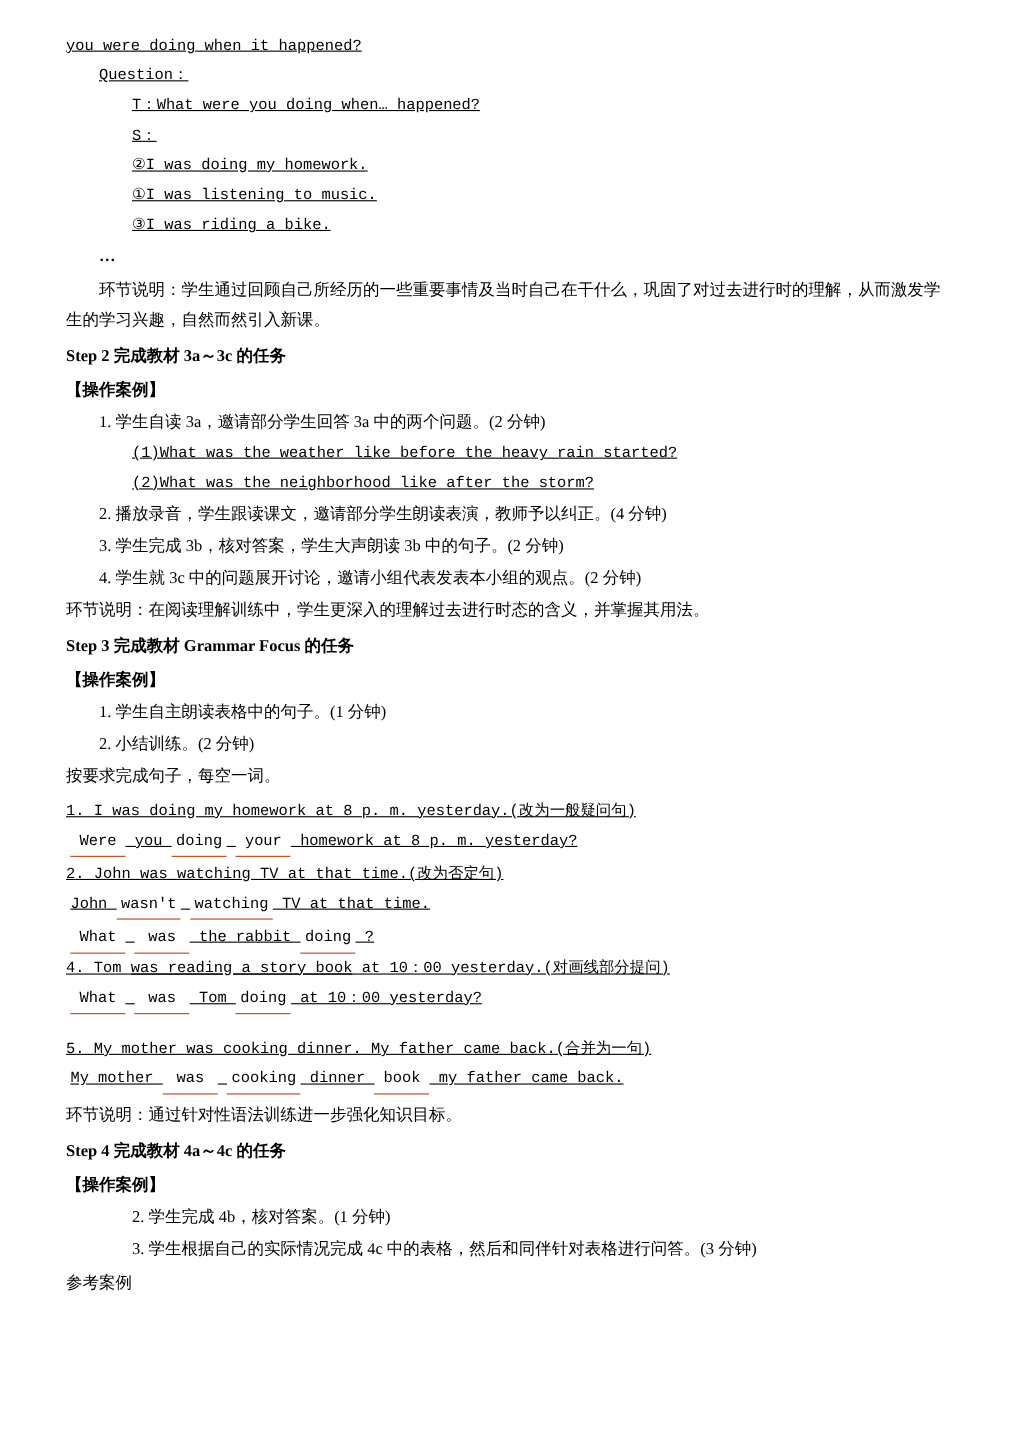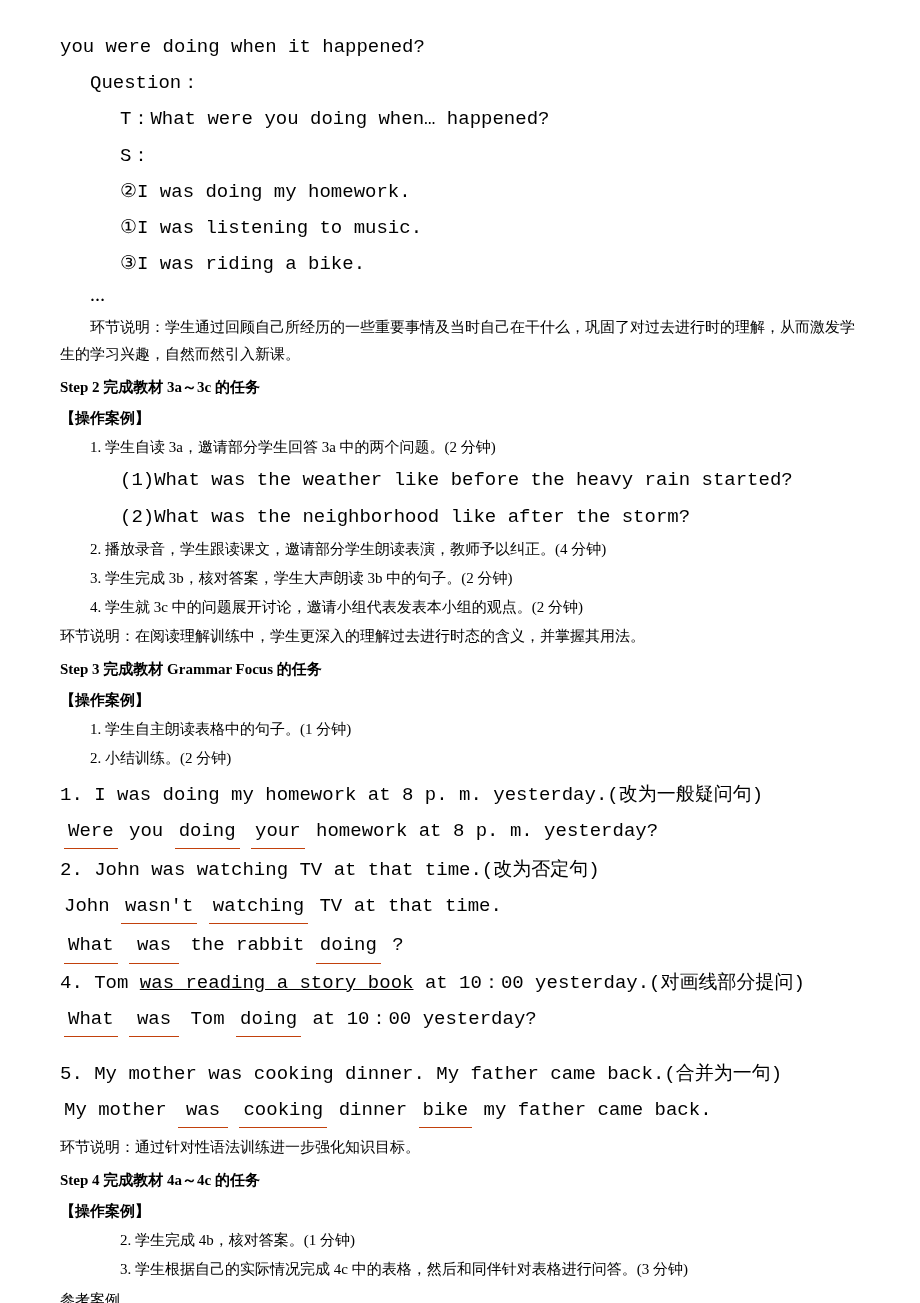--- a/index.html
+++ b/index.html
@@ -12,21 +12,22 @@
       font-family: "SimSun", "宋体", serif;
       font-size: 15px;
       color: #000000;
       width: 920px;
       min-height: 1303px;
       padding: 30px 60px 40px 60px;
       line-height: 1.8;
     }
     .monospace {
       font-family: "Courier New", Courier, monospace;
-      font-size: 19px;
+      font-size: 14px;
+      text-decoration: underline;
     }
     .indent1 {
       padding-left: 30px;
     }
     .indent2 {
       padding-left: 60px;
     }
     .bold {
       font-weight: bold;
     }
@@ -96,20 +97,21 @@
   <div class="line">环节说明：在阅读理解训练中，学生更深入的理解过去进行时态的含义，并掌握其用法。</div>
 
   <div class="step-header">Step 3  完成教材 Grammar Focus 的任务</div>
   <div class="bracket-title">【操作案例】</div>
 
   <div class="indent1">
     <div class="line">1. 学生自主朗读表格中的句子。(1 分钟)</div>
     <div class="line">2. 小结训练。(2 分钟)</div>
   </div>
 
+  <div class="line">按要求完成句子，每空一词。</div>
 
   <div style="margin-top:6px;">
     <div class="line monospace">
       <span>1. I was doing my homework at 8 p. m. yesterday.(改为一般疑问句)</span>
     </div>
     <div class="line monospace" style="padding-left: 4px;">
       <span class="fill-blank">Were</span>
       <span> you </span>
       <span class="fill-blank">doing</span>
       <span> </span>
@@ -159,21 +161,21 @@
   <div style="margin-top:20px;">
     <div class="line monospace">
       <span>5. My mother was cooking dinner. My father came back.(合并为一句)</span>
     </div>
     <div class="line monospace" style="padding-left: 4px;">
       <span>My mother </span>
       <span class="fill-blank">was</span>
       <span> </span>
       <span class="fill-blank">cooking</span>
       <span> dinner </span>
-      <span class="fill-blank">bike</span>
+      <span class="fill-blank">book</span>
       <span> my father came back.</span>
     </div>
   </div>
 
   <div class="line" style="margin-top:6px;">环节说明：通过针对性语法训练进一步强化知识目标。</div>
 
   <div class="step-header" style="margin-top:6px;">Step 4  完成教材 4a～4c 的任务</div>
   <div class="bracket-title">【操作案例】</div>
 
   <div>

